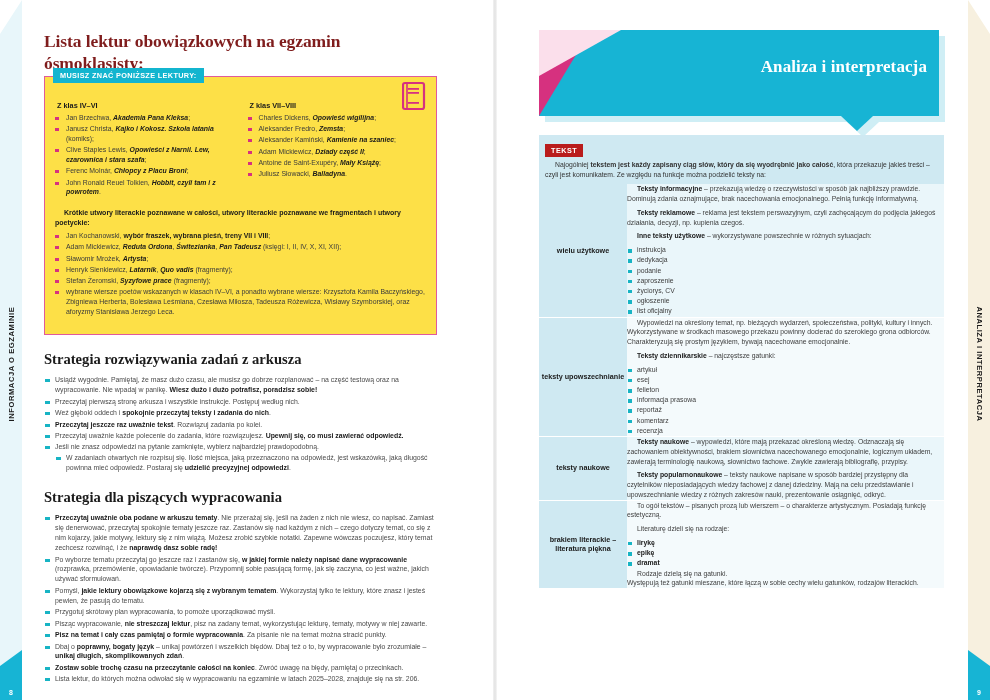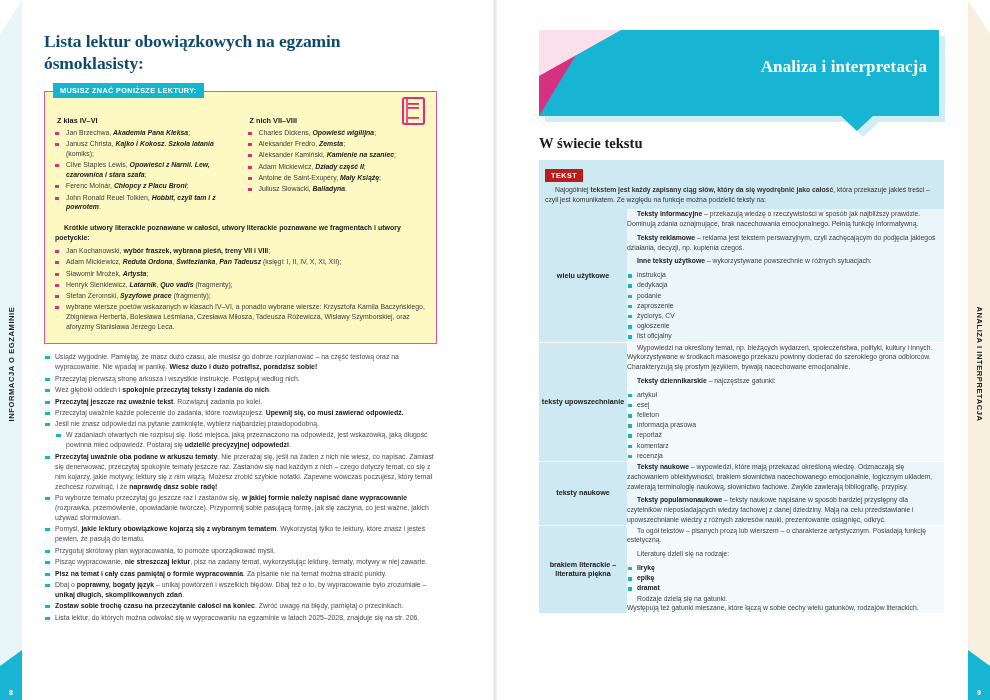--- a/index.html
+++ b/index.html
@@ -50,26 +50,26 @@
 
   .gutter{
     position:absolute;left:493px;top:0;width:4px;height:700px;
     background:linear-gradient(to right,#f2f2f2,#e2e2e2,#f7f7f7);
   }
 
   
   h1.main-title{
     font-family:"Liberation Serif", serif;
     font-size:17.5px;font-weight:bold;line-height:1.28;
-    margin:0 0 16px 0;color:#0c4a6e;letter-spacing:-.1px;
+    margin:0 0 1px 0;color:#7f1d1d;letter-spacing:-.1px;
   }
 
   .pink-box{
-    position:relative;border:1px solid #e05a9b;background:#fef9c3;
-    padding:24px 10px 10px 10px;margin-bottom:8px;
+    position:relative;border:1px solid #e05a9b;background:#fde047;
+    padding:24px 10px 16px 10px;margin-bottom:8px;
   }
   .pink-label{
     position:absolute;top:-9px;left:8px;
     background:#13b5cf;color:#ffffff;
     font-size:7.3px;font-weight:bold;letter-spacing:.35px;
     padding:3px 7px 3px 7px;
   }
   .book-icon{position:absolute;right:8px;top:4px;}
 
   .two-col{display:flex;gap:14px;}
@@ -219,21 +219,21 @@
           <div class="col-head">Z klas IV–VI</div>
           <ul class="pink-list">
               <li>Jan Brzechwa, <span class="it">Akademia Pana Kleksa</span>;</li>
               <li>Janusz Christa, <span class="it">Kajko i Kokosz. Szkoła latania</span> (komiks);</li>
               <li>Clive Staples Lewis, <span class="it">Opowieści z Narnii. Lew, czarownica i stara szafa</span>;</li>
               <li>Ferenc Molnár, <span class="it">Chłopcy z Placu Broni</span>;</li>
               <li>John Ronald Reuel Tolkien, <span class="it">Hobbit, czyli tam i z powrotem</span>.</li>
             </ul>
         </div>
         <div class="col">
-          <div class="col-head">Z nich VII–VIII</div>
+          <div class="col-head">Z klas VII–VIII</div>
           <ul class="pink-list">
               <li>Charles Dickens, <span class="it">Opowieść wigilijna</span>;</li>
               <li>Aleksander Fredro, <span class="it">Zemsta</span>;</li>
               <li>Aleksander Kamiński, <span class="it">Kamienie na szaniec</span>;</li>
               <li>Adam Mickiewicz, <span class="it">Dziady część II</span>;</li>
               <li>Antoine de Saint-Exupéry, <span class="it">Mały Książę</span>;</li>
               <li>Juliusz Słowacki, <span class="it">Balladyna</span>.</li>
             </ul>
         </div>
       </div>
@@ -242,31 +242,33 @@
       <ul class="pink-list">
           <li>Jan Kochanowski, <span class="bd">wybór fraszek, wybrana pieśń, treny VII i VIII</span>;</li>
           <li>Adam Mickiewicz, <span class="it">Reduta Ordona</span>, <span class="it">Świtezianka</span>, <span class="it">Pan Tadeusz</span> (księgi: I, II, IV, X, XI, XII);</li>
           <li>Sławomir Mrożek, <span class="it">Artysta</span>;</li>
           <li>Henryk Sienkiewicz, <span class="it">Latarnik</span>, <span class="it">Quo vadis</span> (fragmenty);</li>
           <li>Stefan Żeromski, <span class="it">Syzyfowe prace</span> (fragmenty);</li>
           <li>wybrane wiersze poetów wskazanych w klasach IV–VI, a ponadto wybrane wiersze: Krzysztofa Kamila Baczyńskiego, Zbigniewa Herberta, Bolesława Leśmiana, Czesława Miłosza, Tadeusza Różewicza, Wisławy Szymborskiej, oraz aforyzmy Stanisława Jerzego Leca.</li>
         </ul>
     </div>
 
+    <h2 class="sec-title">Strategia rozwiązywania zadań z arkusza</h2>
     <ul class="teal-list">
         <li>Usiądź wygodnie. Pamiętaj, że masz dużo czasu, ale musisz go dobrze rozplanować – na część testową oraz na wypracowanie. Nie wpadaj w panikę. <span class="bd">Wiesz dużo i dużo potrafisz, poradzisz sobie!</span></li>
         <li>Przeczytaj pierwszą stronę arkusza i wszystkie instrukcje. Postępuj według nich.</li>
         <li>Weź głęboki oddech i <span class="bd">spokojnie przeczytaj teksty i zadania do nich</span>.</li>
         <li><span class="bd">Przeczytaj jeszcze raz uważnie tekst</span>. Rozwiązuj zadania po kolei.</li>
         <li>Przeczytaj uważnie każde polecenie do zadania, które rozwiązujesz. <span class="bd">Upewnij się, co musi zawierać odpowiedź.</span></li>
         <li>Jeśli nie znasz odpowiedzi na pytanie zamknięte, wybierz najbardziej prawdopodobną.<ul class="sub">
             <li>W zadaniach otwartych nie rozpisuj się. Ilość miejsca, jaką przeznaczono na odpowiedź, jest wskazówką, jaką długość powinna mieć odpowiedź. Postaraj się <span class="bd">udzielić precyzyjnej odpowiedzi</span>.</li>
           </ul></li>
       </ul>
 
+    <h2 class="sec-title">Strategia dla piszących wypracowania</h2>
     <ul class="teal-list">
         <li><span class="bd">Przeczytaj uważnie oba podane w arkuszu tematy</span>. Nie przerażaj się, jeśli na żaden z nich nie wiesz, co napisać. Zamiast się denerwować, przeczytaj spokojnie tematy jeszcze raz. Zastanów się nad każdym z nich – czego dotyczy temat, co się z nim kojarzy, jakie motywy, lektury się z nim wiążą. Możesz zrobić szybkie notatki. Zapewne wówczas poczujesz, który temat zechcesz rozwinąć, i że <span class="bd">naprawdę dasz sobie radę!</span></li>
         <li>Po wyborze tematu przeczytaj go jeszcze raz i zastanów się, <span class="bd">w jakiej formie należy napisać dane wypracowanie</span> (rozprawka, przemówienie, opowiadanie twórcze). Przypomnij sobie pasującą formę, jak się zaczyna, co jest ważne, jakich używać sformułowań.</li>
         <li>Pomyśl, <span class="bd">jakie lektury obowiązkowe kojarzą się z wybranym tematem</span>. Wykorzystaj tylko te lektury, które znasz i jesteś pewien, że pasują do tematu.</li>
         <li>Przygotuj skrótowy plan wypracowania, to pomoże uporządkować myśli.</li>
         <li>Pisząc wypracowanie, <span class="bd">nie streszczaj lektur</span>, pisz na zadany temat, wykorzystując lekturę, tematy, motywy w niej zawarte.</li>
         <li><span class="bd">Pisz na temat i cały czas pamiętaj o formie wypracowania</span>. Za pisanie nie na temat można stracić punkty.</li>
         <li>Dbaj o <span class="bd">poprawny, bogaty język</span> – unikaj powtórzeń i wszelkich błędów. Dbaj też o to, by wypracowanie było zrozumiałe – <span class="bd">unikaj długich, skomplikowanych zdań</span>.</li>
         <li><span class="bd">Zostaw sobie trochę czasu na przeczytanie całości na koniec</span>. Zwróć uwagę na błędy, pamiętaj o przecinkach.</li>
         <li>Lista lektur, do których można odwołać się w wypracowaniu na egzaminie w latach 2025–2028, znajduje się na str. 206.</li>
@@ -281,21 +283,20 @@
       <div class="banner-shadow"></div>
       <div class="banner">
         <div class="tri-pink"></div>
         <div class="tri-light"></div>
         <div class="btitle">Analiza i interpretacja</div>
       </div>
       <div class="banner-notch-shadow"></div>
       <div class="banner-notch"></div>
     </div>
 
-    <h2 class="sub-title">W świecie tekstu</h2>
 
     <table class="tbl">
       <tbody>
         <tr class="hdr-row">
           <td colspan="2">
             <div class="badge">TEKST</div>
             <div class="hdr-text">Najogólniej <b>tekstem jest każdy zapisany ciąg słów, który da się wyodrębnić jako całość</b>, która przekazuje jakieś treści – czyli jest komunikatem. Ze względu na funkcje można podzielić teksty na:</div>
           </td>
         </tr>
       <tr>

